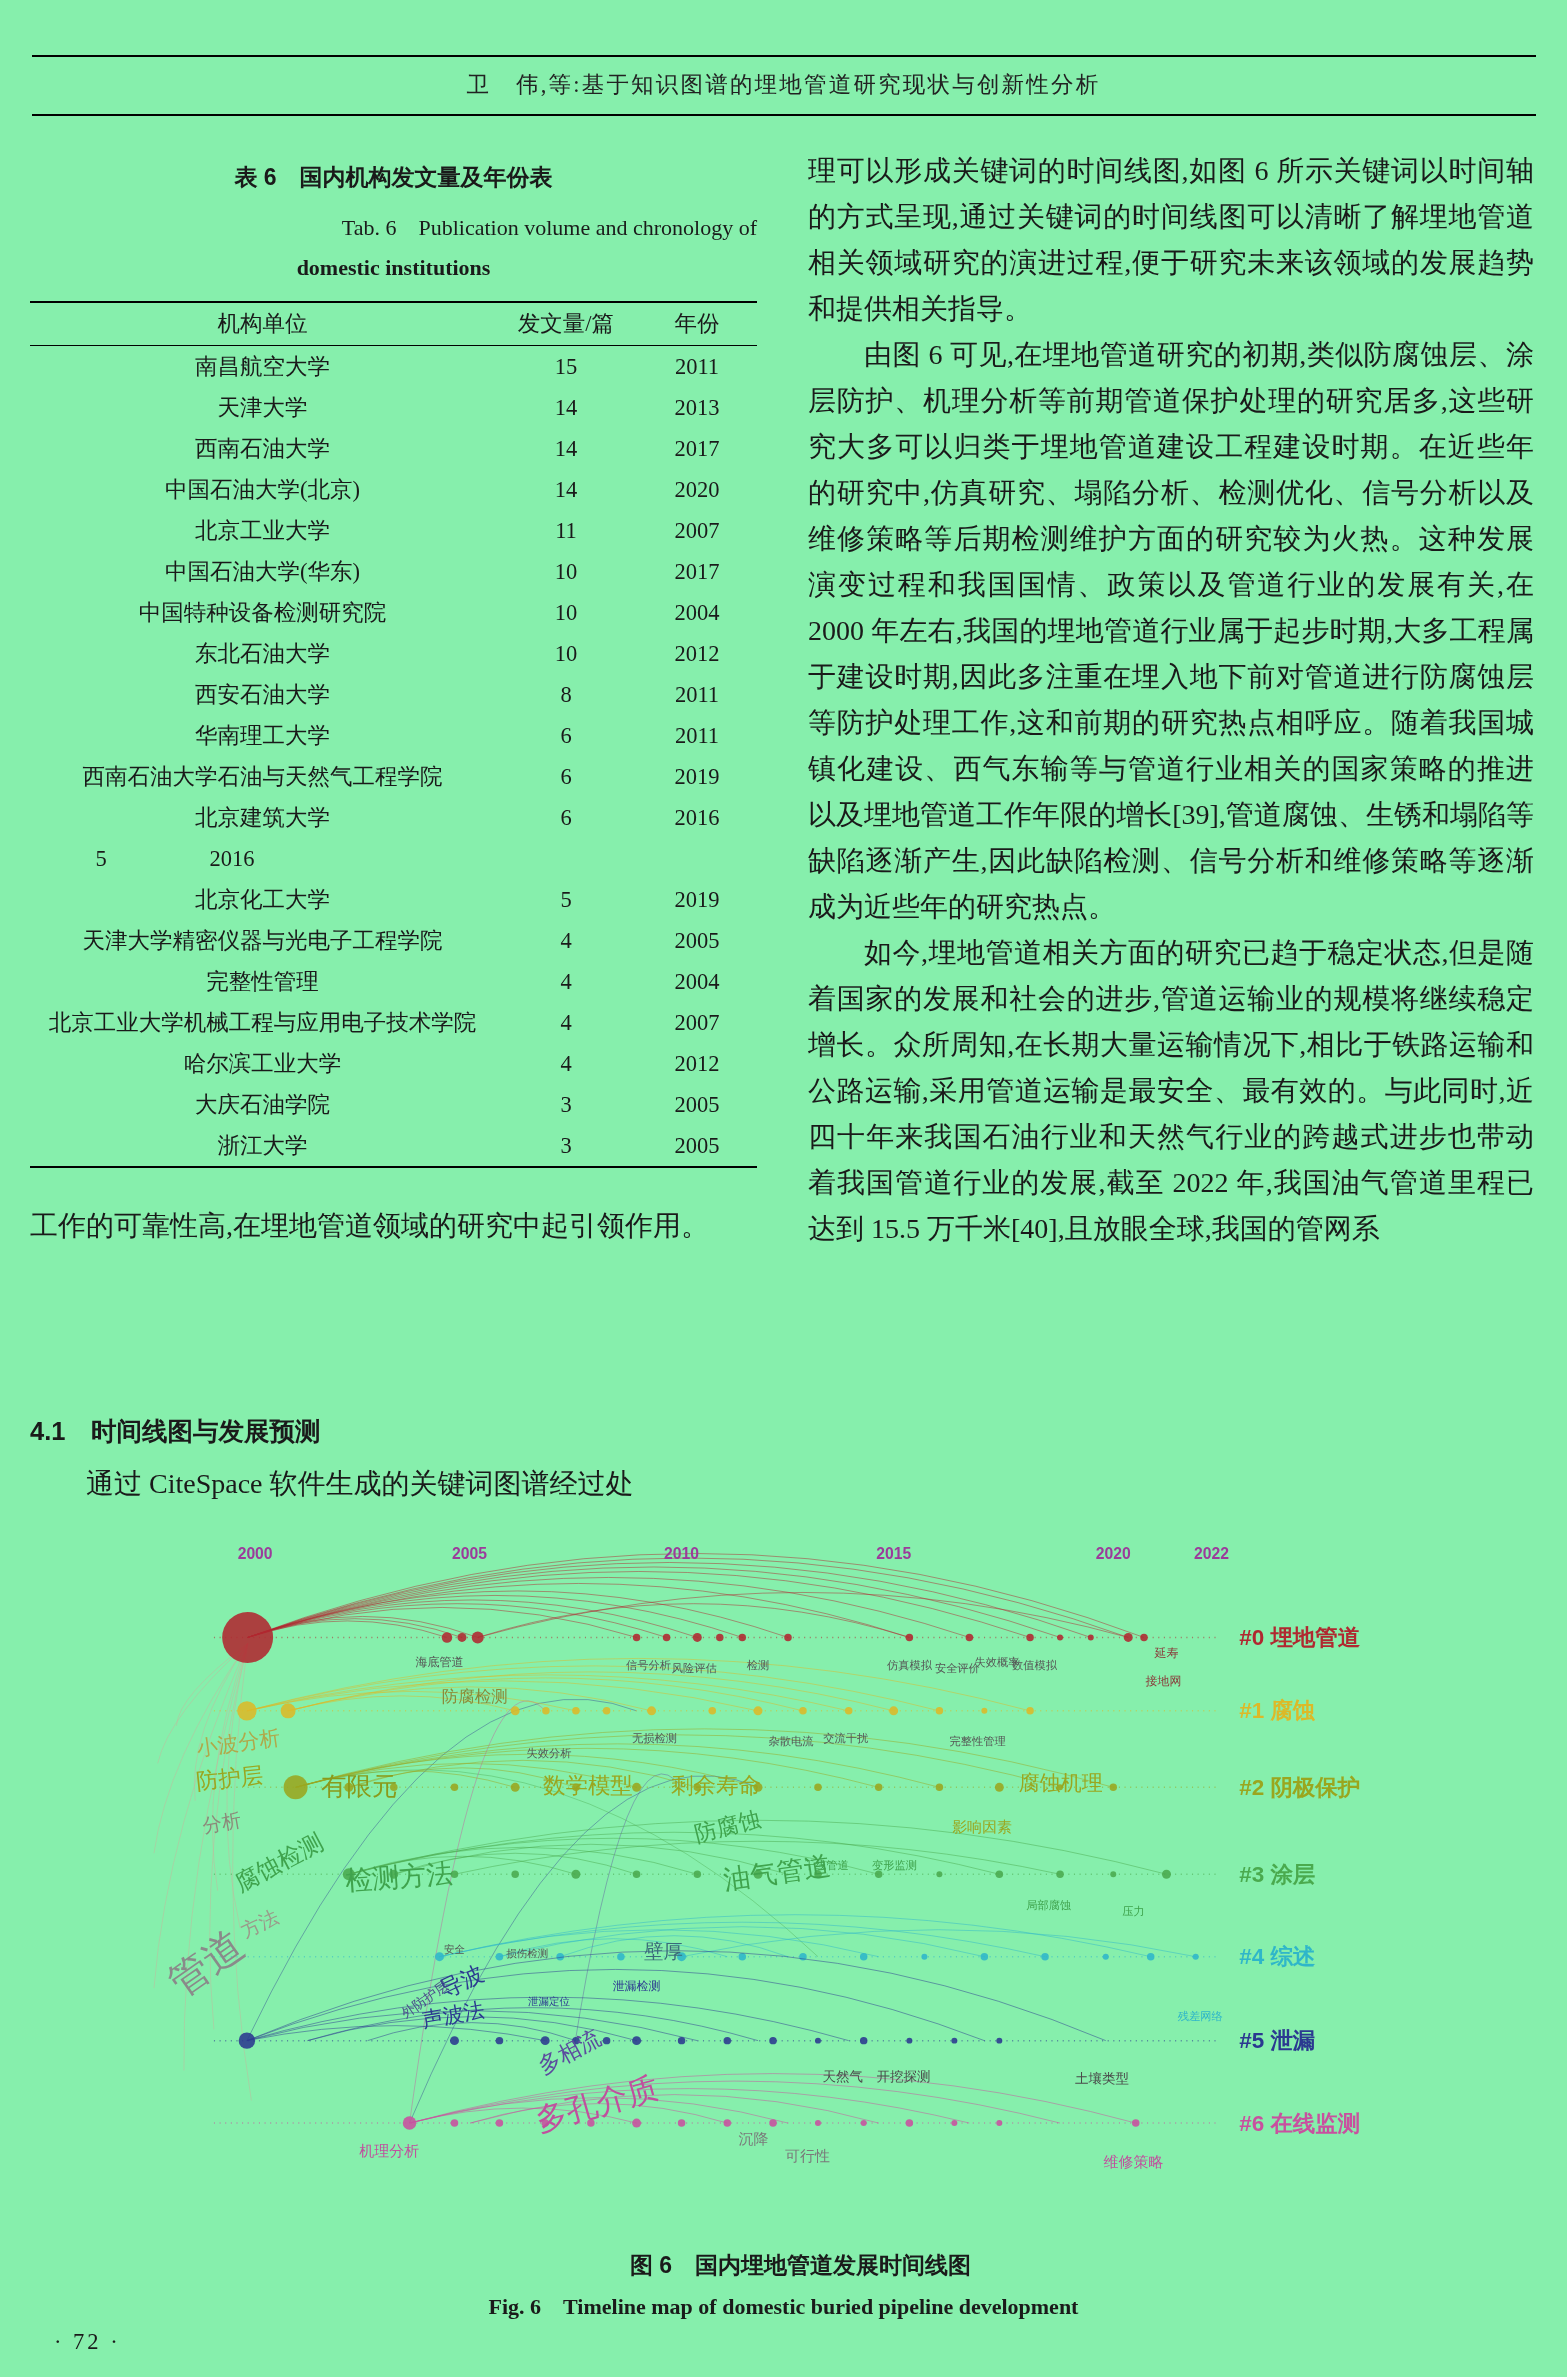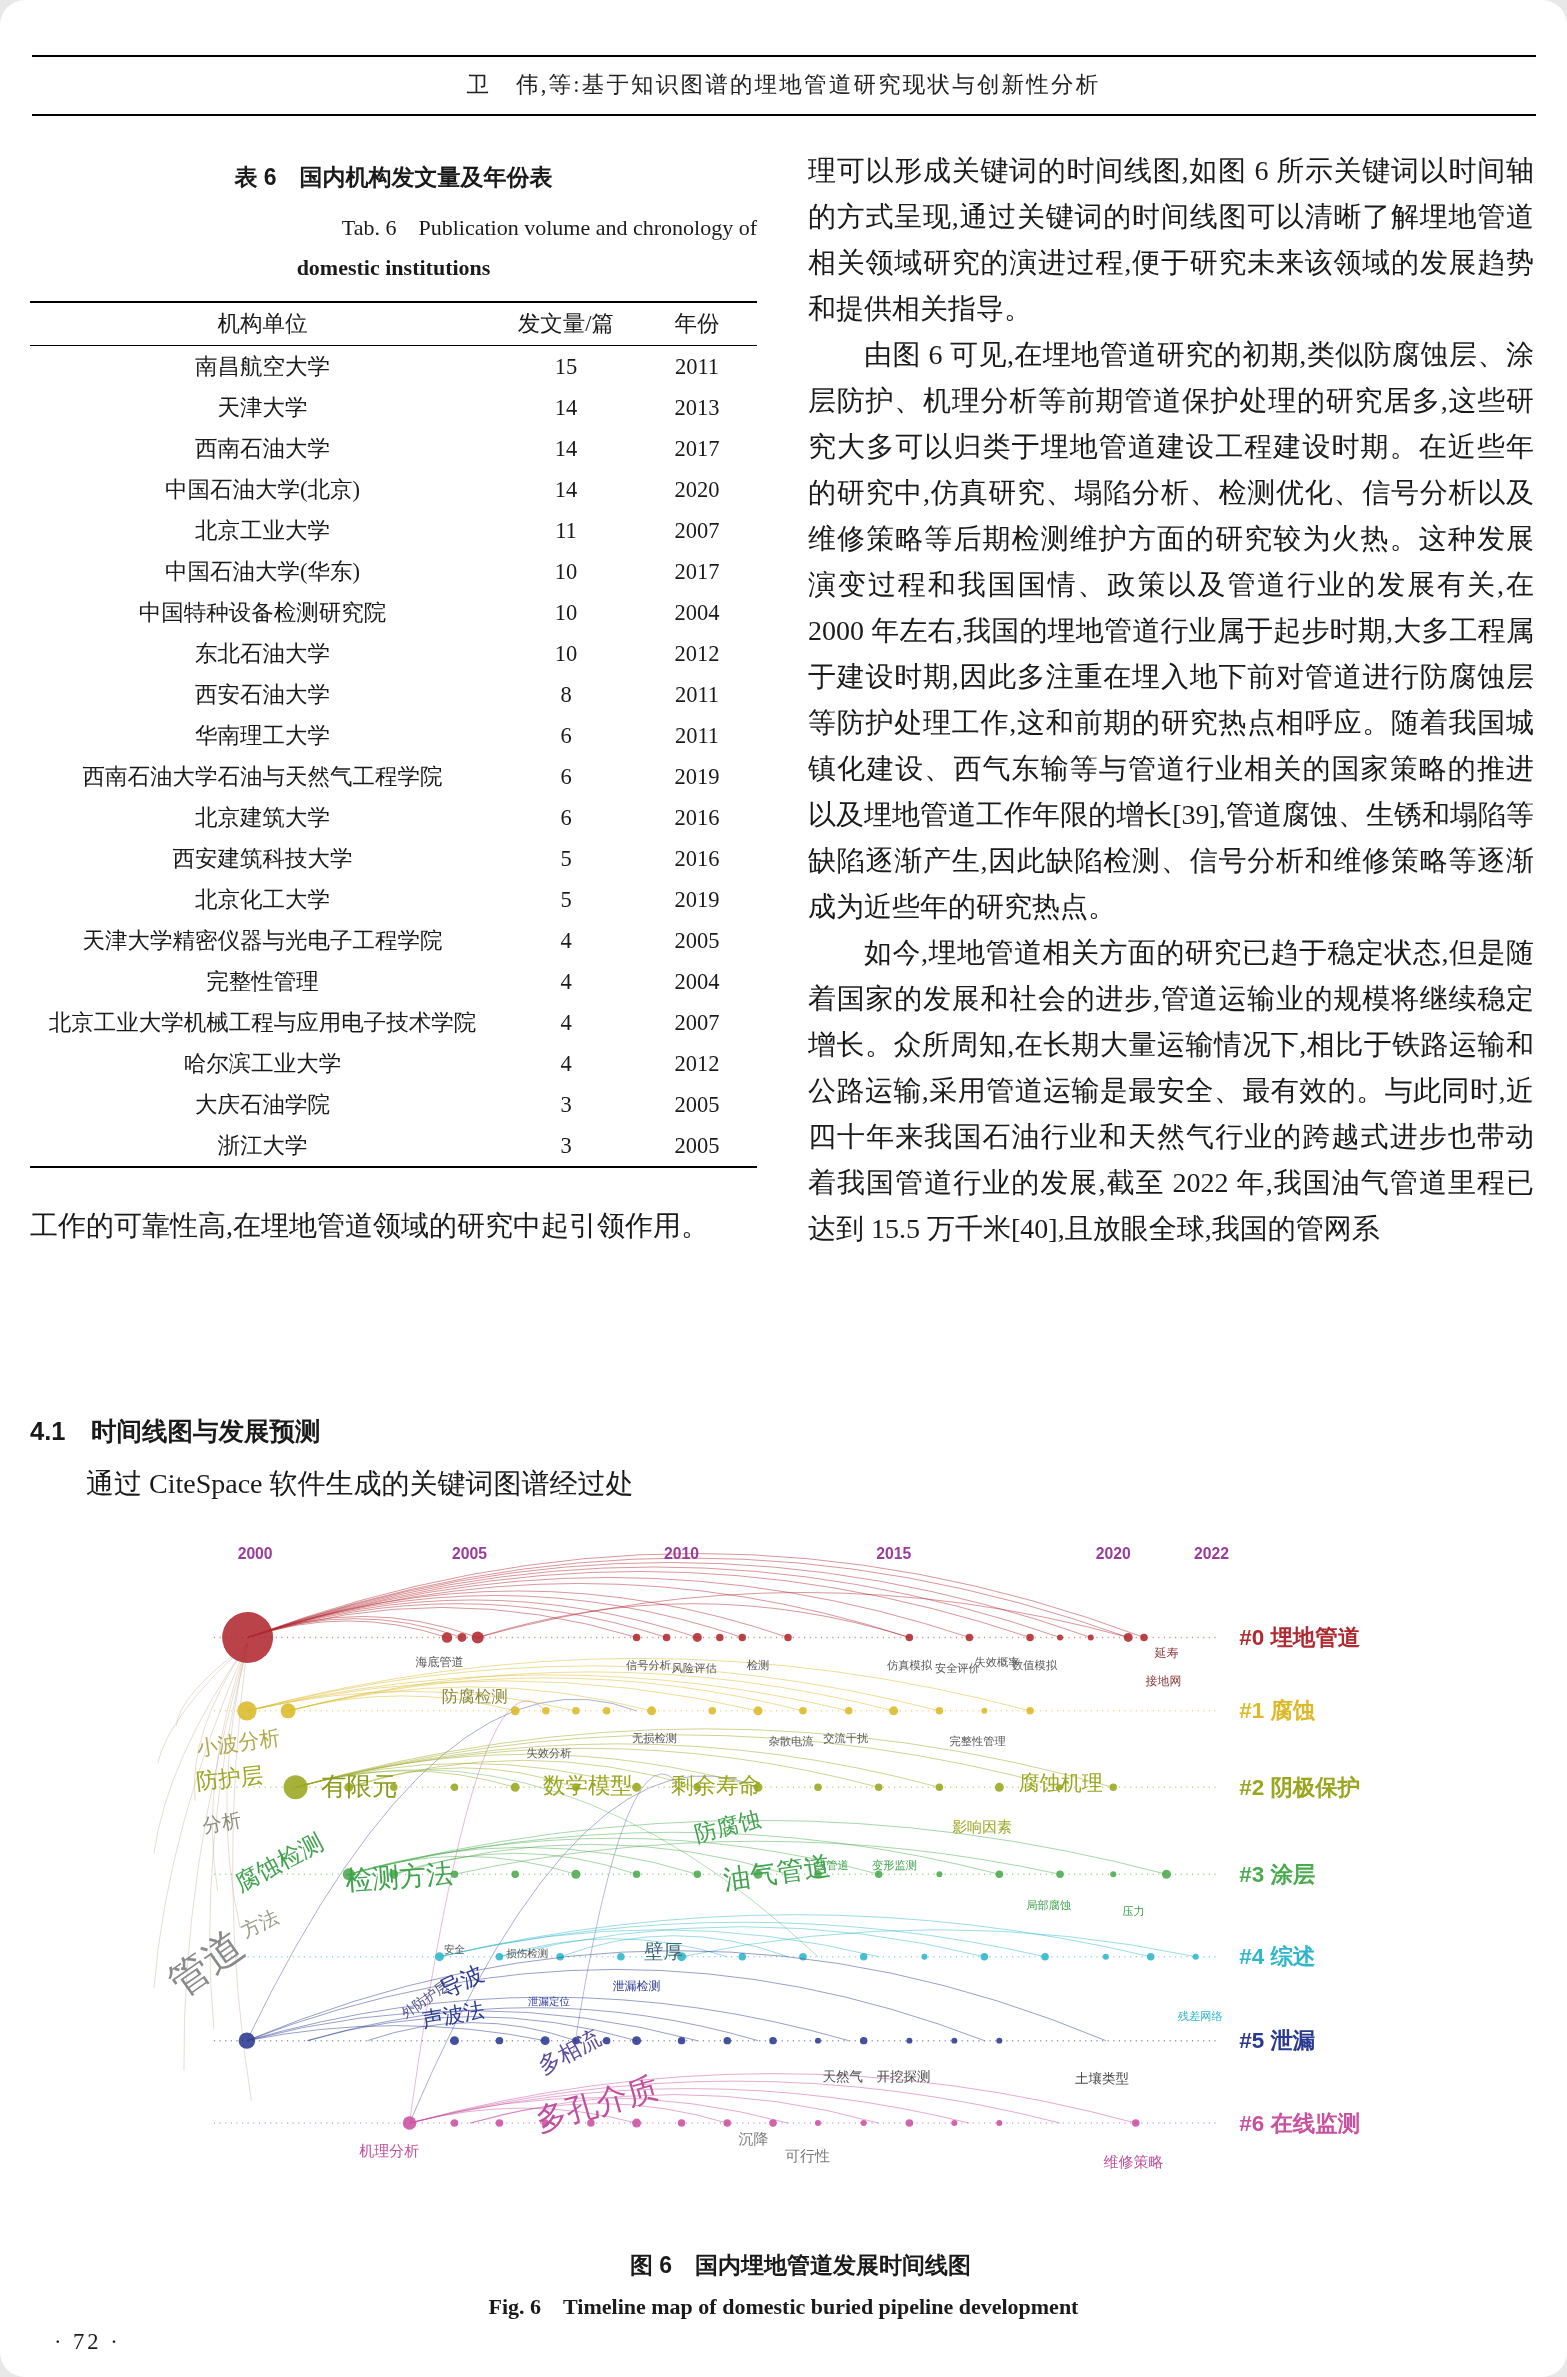--- a/index.html
+++ b/index.html
@@ -1,17 +1,17 @@
 <!DOCTYPE html>
 <html style="font-size:12px"><head>
 <meta charset="utf-8">
 <style>
   html,body{margin:0;padding:0;background:#e8e8e8;}
-  .page{position:relative;width:1567px;height:2377px;background:#ffffff;margin:0 auto;
-        font-family:"Liberation Serif","DejaVu Serif",serif;color:#1a1a1a;overflow:hidden;border-radius:25px;}
+  .page{position:relative;width:1567px;height:2377px;background:#86efac;margin:0 auto;
+        font-family:"Liberation Serif","DejaVu Serif",serif;color:#1a1a1a;overflow:hidden;}
   .abs{position:absolute;}
   .h-sans{font-family:"Liberation Sans","DejaVu Sans",sans-serif;font-weight:bold;}
   
   .run-head{top:69px;left:0;width:1567px;text-align:center;font-size:22.5px;letter-spacing:2.2px;color:#222;}
   .rule{left:31.5px;width:1504px;background:#000;}
   .rule-top{top:55px;height:2.2px;}
   .rule-bot{top:114px;height:1.5px;}
   
   .tcap-zh{top:162px;left:30px;width:727px;text-align:center;font-size:23px;}
   .tcap-en1{top:213px;left:30px;width:727px;text-align:right;font-size:22px;font-weight:normal;}
@@ -113,21 +113,20 @@
           <div class="tcell col0">西南石油大学石油与天然气工程学院</div>
           <div class="tcell col1">6</div>
           <div class="tcell col2">2019</div>
         </div>
         <div class="trow">
           <div class="tcell col0">北京建筑大学</div>
           <div class="tcell col1">6</div>
           <div class="tcell col2">2016</div>
         </div>
         <div class="trow">
-          <div class="tcell col0">西安建筑科技大学</div>
           <div class="tcell col1">5</div>
           <div class="tcell col2">2016</div>
         </div>
         <div class="trow">
           <div class="tcell col0">北京化工大学</div>
           <div class="tcell col1">5</div>
           <div class="tcell col2">2019</div>
         </div>
         <div class="trow">
           <div class="tcell col0">天津大学精密仪器与光电子工程学院</div>

